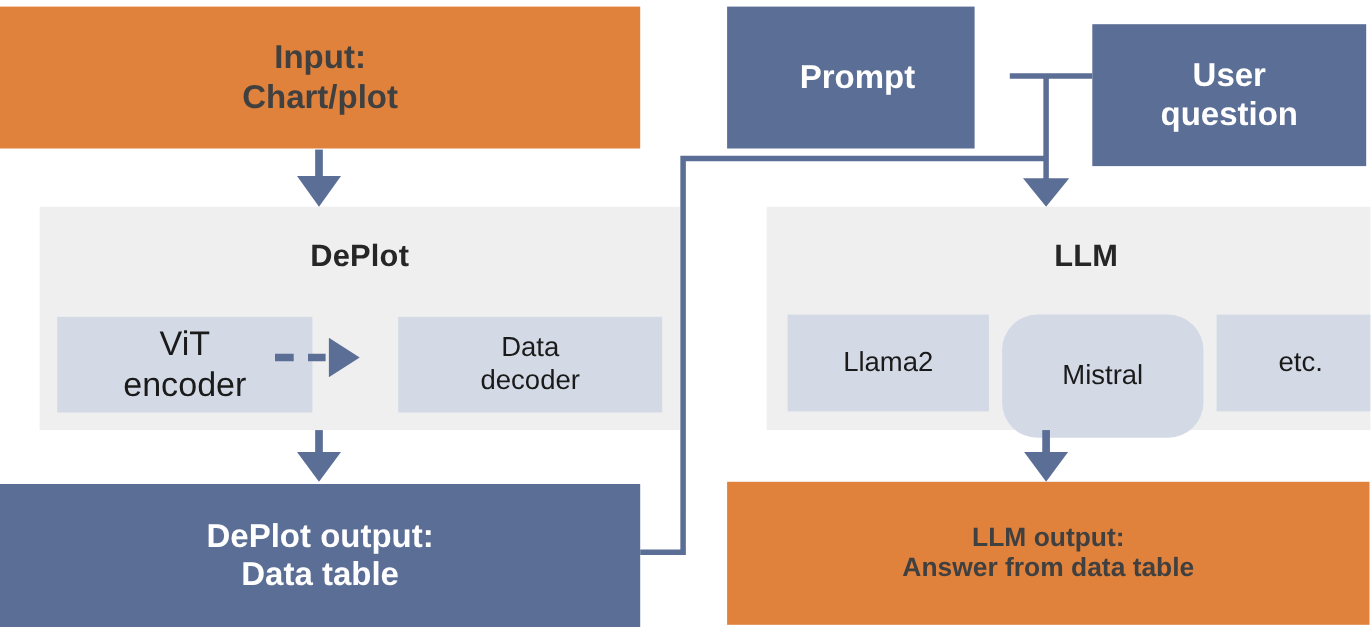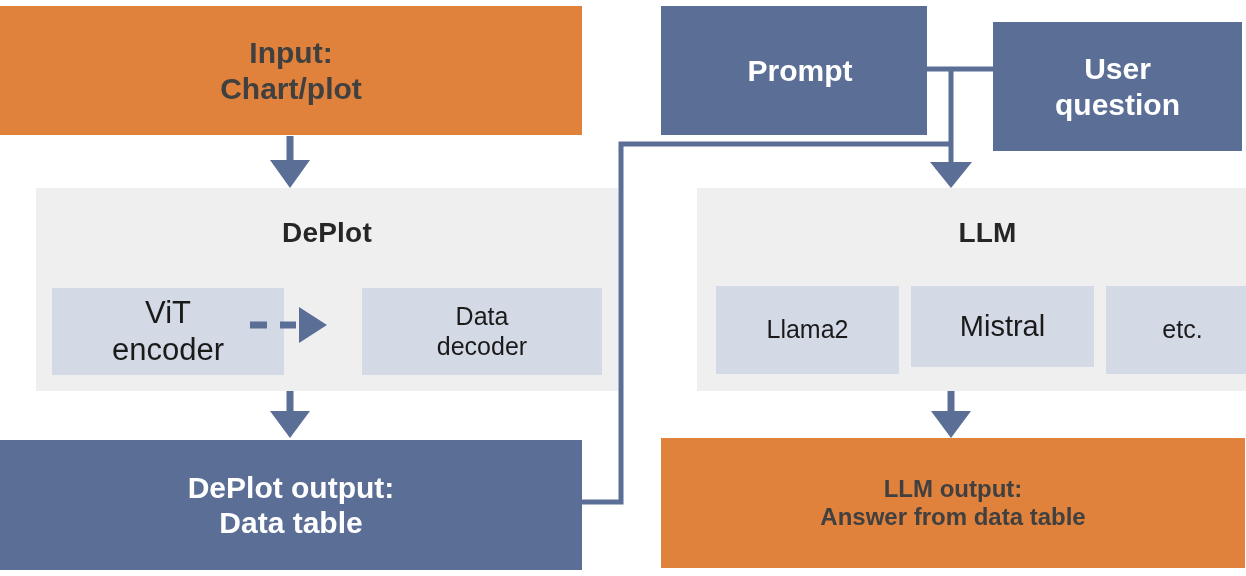--- a/index.html
+++ b/index.html
@@ -87,31 +87,31 @@
     <div class="box sub-box label-2line" style="left:16px; top:100px; width:232px; height:87px; font-size:31px;">ViT
 encoder</div>
 
     <div class="box sub-box label-2line" style="left:326px; top:100px; width:240px; height:87px; font-size:25px;">Data
 decoder</div>
   </div>
 
   <div class="box box-blue label-2line" style="left:0px; top:440px; width:582px; height:130px; font-size:30px;">DePlot output:
 Data table</div>
 
-  <div class="box box-blue" style="left:661px; top:6px; width:266px; height:129px; font-size:30px;padding-left:12px;">Prompt</div>
+  <div class="box box-blue" style="left:661px; top:6px; width:225px; height:129px; font-size:30px;padding-left:12px;">Prompt</div>
 
   <div class="box box-blue label-2line" style="left:993px; top:22px; width:249px; height:129px; font-size:30px;">User
 question</div>
 
   <div class="box panel-gray" style="left:661px; top:188px; width:581px; height:203px; display:block;">
     <div class="panel-title" style="top:29px; font-size:28px;">LLM</div>
 
     <div class="box sub-box" style="left:19px; top:98px; width:183px; height:88px; font-size:25px;">Llama2</div>
 
-    <div class="box sub-box" style="left:214px; top:98px; width:183px; height:81px; font-size:29px;">Mistral</div>
+    <div class="box sub-box" style="left:214px; top:98px; width:183px; height:112px; font-size:25px;border-radius:32px;">Mistral</div>
 
     <div class="box sub-box" style="left:409px; top:98px; width:153px; height:88px; font-size:25px;">etc.</div>
   </div>
 
   <div class="box box-orange label-2line" style="left:661px; top:438px; width:584px; height:130px; font-size:24px;">LLM output:
 Answer from data table</div>
 
   <svg class="arrows" viewBox="0 0 1246 576">
 
     <g>

